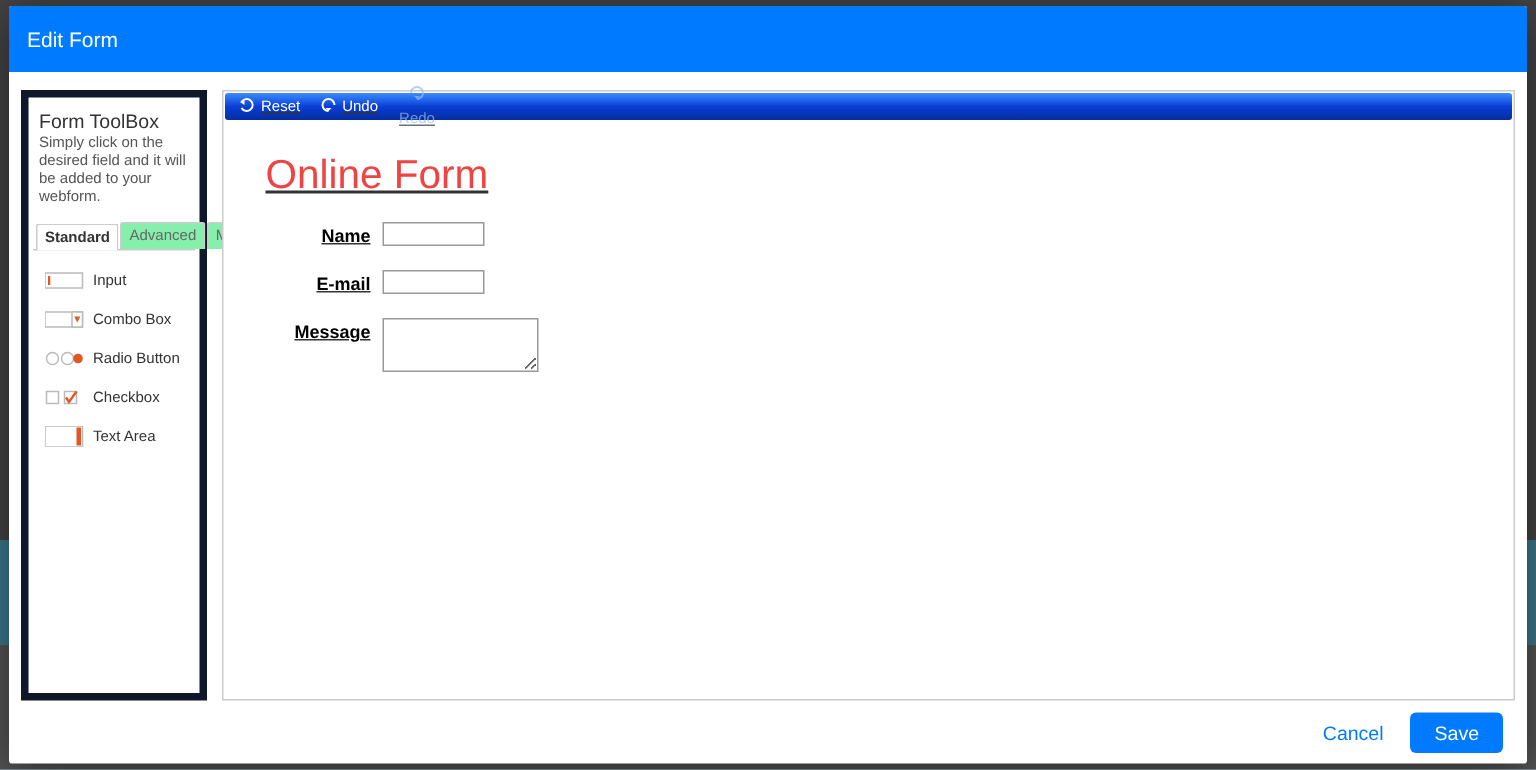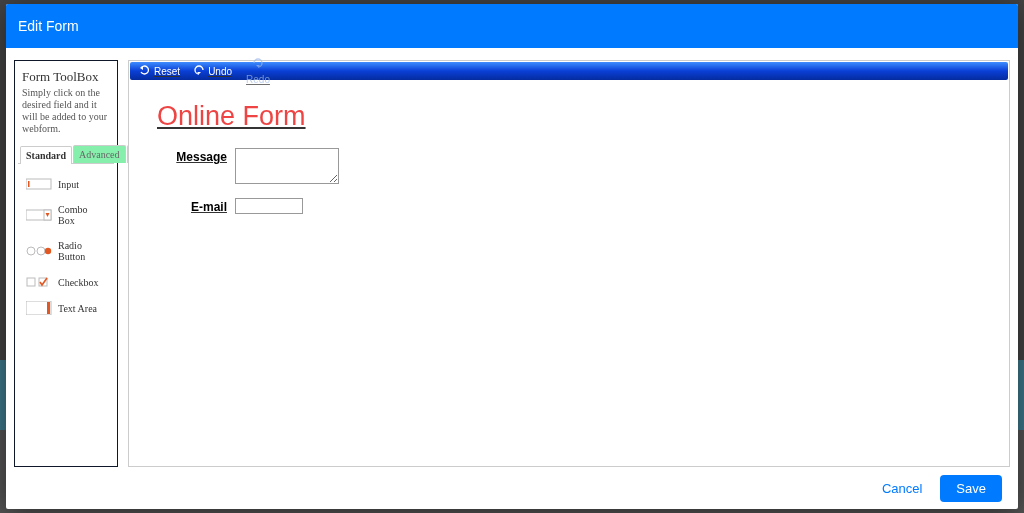--- a/index.html
+++ b/index.html
@@ -33,27 +33,26 @@
       padding: 0 12px;
     }
     .modal-body {
       position: relative;
       flex: 1;
       padding: 12px 8px 0 8px;
       display: flex;
       gap: 10px;
     }
     .sidebar {
-      width: 104px;
-      background: #fff;
-      border: 1px solid #0f172a;
+      width: 124px;
+      background: #fff;
+      border: 5px solid #0f172a;
       display: flex;
       flex-direction: column;
       padding: 8px 3px 3px 3px;
-      font-family: Liberation Serif, serif;
     }
     .sidebar-title {
       font-size: 13px;
       font-weight: 400;
       color: #333;
       padding: 0 4px 2px 4px;
     }
     .sidebar-desc {
       font-size: 10px;
       color: #555;
@@ -302,29 +301,33 @@
                   <polygon points="5,9 7,7 3,7" fill="#9db9e8"></polygon>
                 </svg>
             </span>
             <span>Redo</span>
           </span>
         </div>
 
         <div class="editor-canvas">
           <div class="form-title">Online Form</div>
 
+          <div class="form-row">
+            <div class="form-label">Name</div>
+            <input class="form-input-text" type="text" value="" style="">
+          </div>
+
+          <div class="form-row">
+            <div class="form-label">E-mail</div>
+            <input class="form-input-text" type="text" value="" style="">
+          </div>
 
           <div class="form-row">
             <div class="form-label">Message</div>
             <textarea class="form-textarea" style=""></textarea>
-          </div>
-
-          <div class="form-row">
-            <div class="form-label">E-mail</div>
-            <input class="form-input-text" type="text" value="" style="">
           </div>
         </div>
       </div>
 
     </div>
 
     <div class="modal-footer">
       <button class="btn-cancel">Cancel</button>
       <button class="btn-save">Save</button>
     </div>

